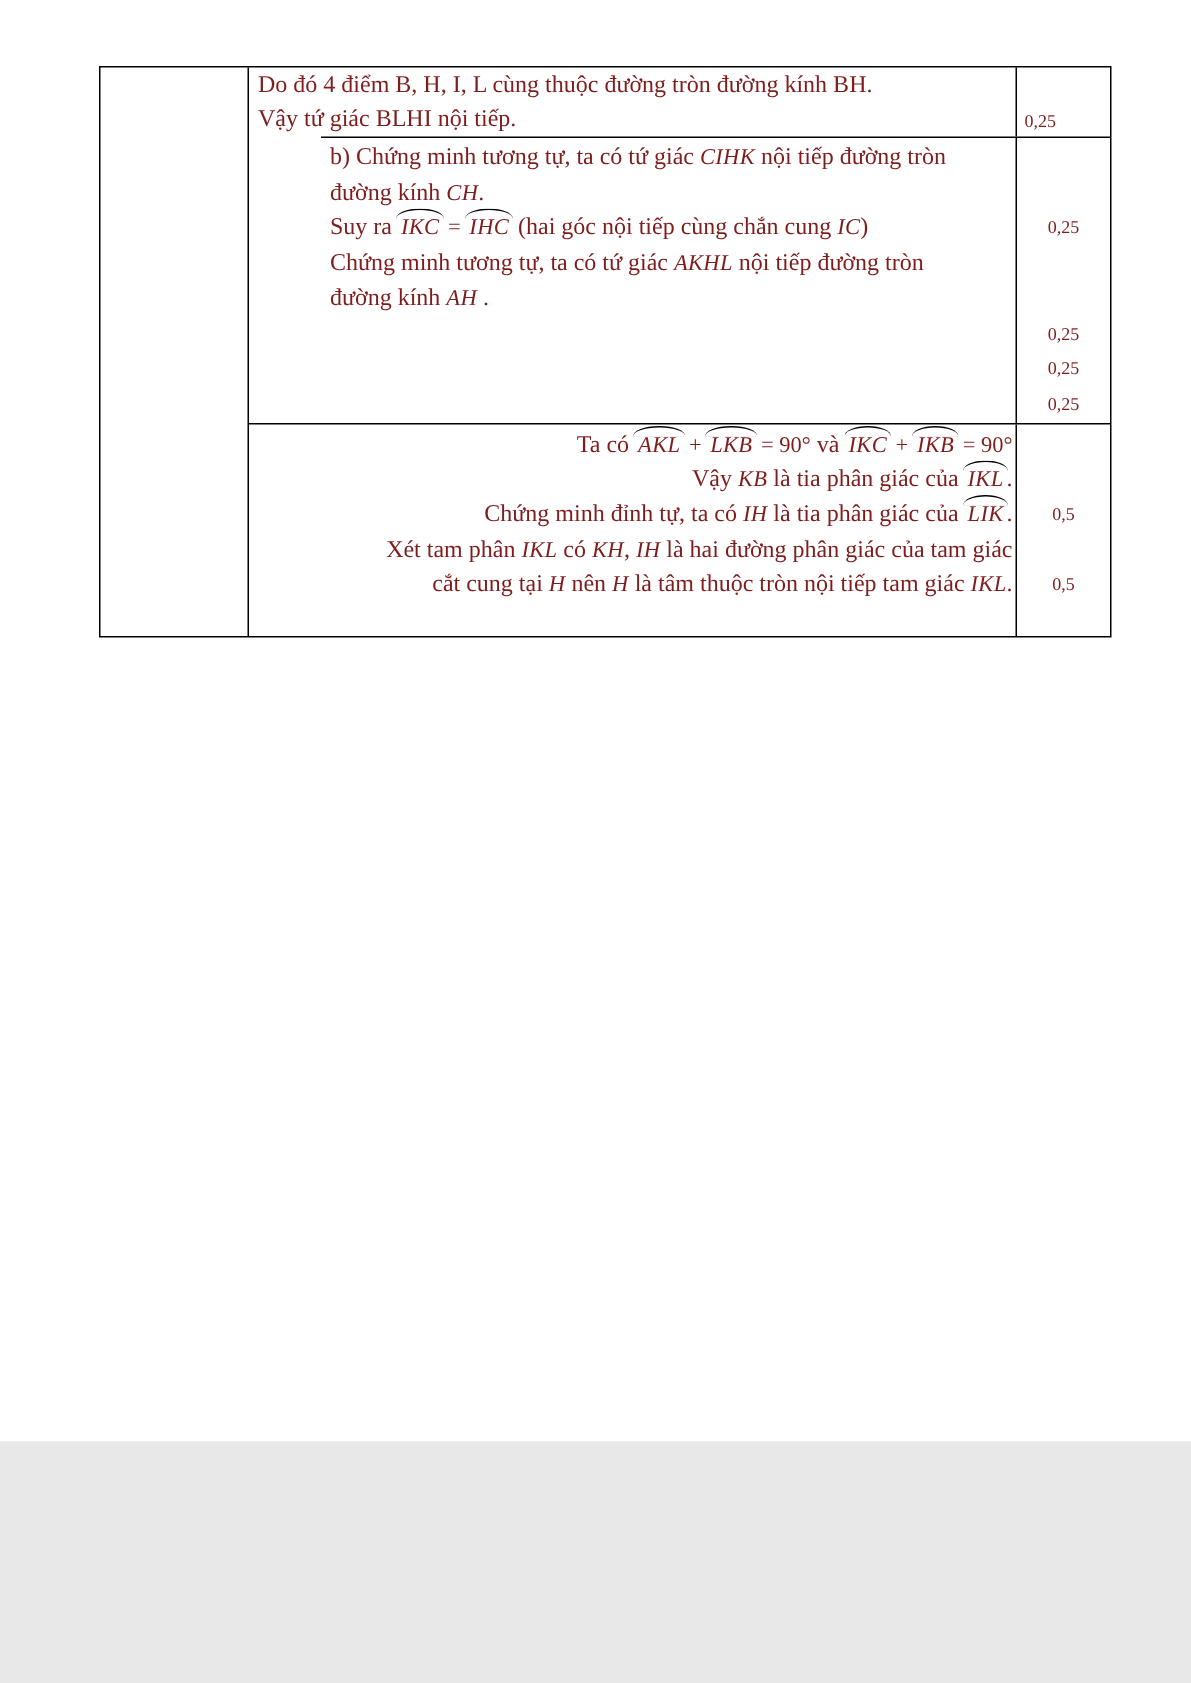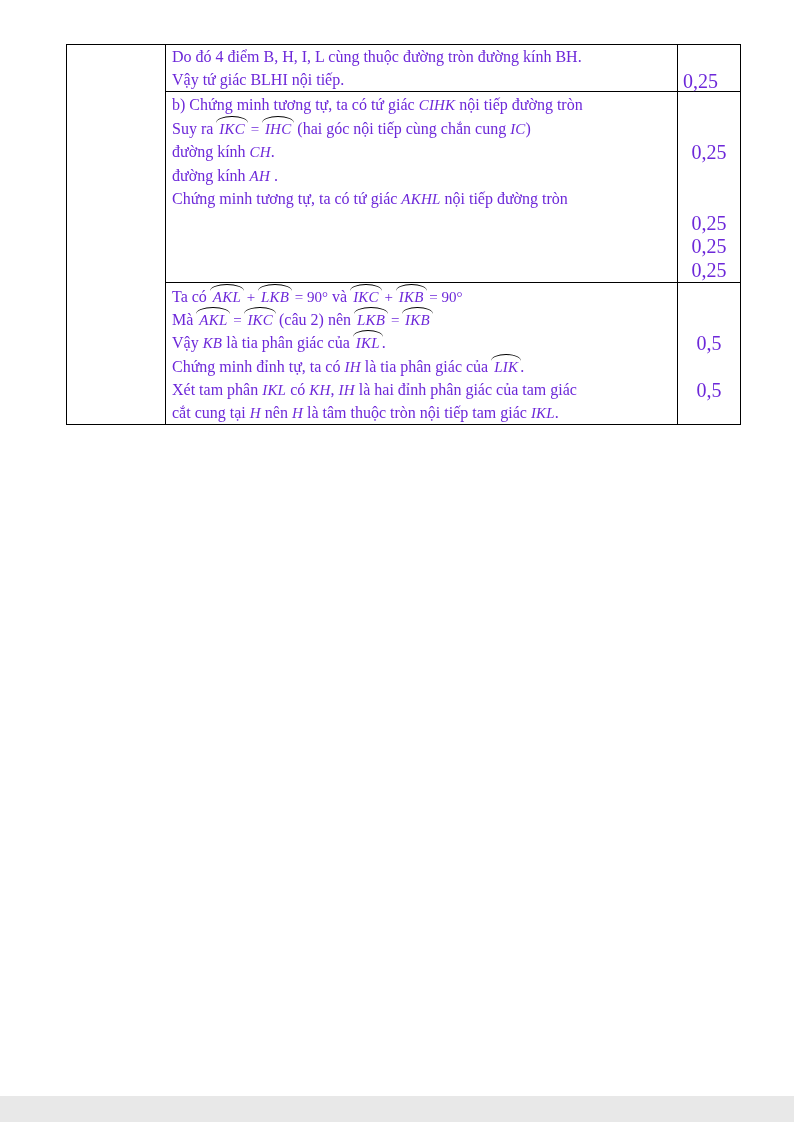--- a/index.html
+++ b/index.html
@@ -1,22 +1,22 @@
 <!DOCTYPE html>
 <html lang="vi"><head>
 <meta charset="utf-8">
 <style>
   html,body{margin:0;padding:0;background:#e8e8e8;}
   .page{
     position:relative;
-    width:794px;height:1096px;
+    width:794px;height:961px;
     margin:0 auto;
     background:#ffffff;
     font-family:"Liberation Serif", serif;
-    color:#6d28d9;
+    color:#7f1d1d;
     overflow:hidden;
   }
   .tbl{
     position:absolute;
     left:66px;top:44px;
     width:675px;
     box-sizing:border-box;
     border:1.5px solid #000;
     display:flex;
   }
@@ -28,31 +28,31 @@
   }
   .col-body{
     flex:1;
     display:flex;
     flex-direction:column;
     min-width:0;
   }
   .row{display:flex;box-sizing:border-box;}
   .row + .row{border-top:1.5px solid #000;}
   .row-1{height:46px;}
-  .row-2{height:191px;}
+  .row-2{height:191px;margin-left:48px;}
   .row-3{height:142px;}
   .cell-content{
     flex:1;
     min-width:0;
     position:relative;
     padding:1px 2px 0 6px;
     border-right:1.5px solid #000;
     box-sizing:border-box;
   }
-  .row-3 .cell-content{padding-top:2px;}
+  .row-3 .cell-content{padding-top:2px;text-align:right;}
   .cell-score{
     width:62px;
     flex:none;
     position:relative;
     box-sizing:border-box;
   }
   .line{
     white-space:nowrap;
     font-size:16px;
     height:24px;
@@ -79,21 +79,21 @@
     position:absolute;
     left:-1px;right:-1px;top:-2px;
     height:6px;
     border-top:1.4px solid #000;
     border-radius:50% 50% 0 0 / 100% 100% 0 0;
   }
   .score{
     position:absolute;
     left:50%;
     transform:translate(-50%,-50%);
-    font-size:20px;
+    font-size:12px;
     white-space:nowrap;
   }
   .score-left{
     left:5px;
     transform:translateY(-50%);
   }
 </style>
 </head>
 <body>
 
@@ -106,39 +106,38 @@
             <div class="line"><span class="seg seg-plain">Do đó 4 điểm B, H, I, L cùng thuộc đường tròn đường kính BH.</span></div>
             <div class="line"><span class="seg seg-plain">Vậy tứ giác BLHI nội tiếp.</span></div>
           </div>
         <div class="cell-score">
             <div class="score score-left" style="top: 35.5px;">0,25</div>
           </div>
       </div>
       <div class="row row-2">
         <div class="cell-content">
             <div class="line"><span class="seg seg-plain">b) Chứng minh tương tự, ta có tứ giác </span><span class="seg seg-math">CIHK</span><span class="seg seg-plain"> nội tiếp đường tròn</span></div>
+            <div class="line"><span class="seg seg-plain">đường kính </span><span class="seg seg-math">CH</span><span class="seg seg-plain">.</span></div>
             <div class="line"><span class="seg seg-plain">Suy ra </span><span class="seg seg-arc">IKC</span><span class="seg seg-op"> = </span><span class="seg seg-arc">IHC</span><span class="seg seg-plain"> (hai góc nội tiếp cùng chắn cung </span><span class="seg seg-math">IC</span><span class="seg seg-plain">)</span></div>
-            <div class="line"><span class="seg seg-plain">đường kính </span><span class="seg seg-math">CH</span><span class="seg seg-plain">.</span></div>
+            <div class="line"><span class="seg seg-plain">Chứng minh tương tự, ta có tứ giác </span><span class="seg seg-math">AKHL</span><span class="seg seg-plain"> nội tiếp đường tròn</span></div>
             <div class="line"><span class="seg seg-plain">đường kính </span><span class="seg seg-math">AH</span><span class="seg seg-plain"> .</span></div>
-            <div class="line"><span class="seg seg-plain">Chứng minh tương tự, ta có tứ giác </span><span class="seg seg-math">AKHL</span><span class="seg seg-plain"> nội tiếp đường tròn</span></div>
           </div>
         <div class="cell-score">
             <div class="score" style="top: 60px;">0,25</div>
             <div class="score" style="top: 131px;">0,25</div>
             <div class="score" style="top: 154px;">0,25</div>
             <div class="score" style="top: 178px;">0,25</div>
           </div>
       </div>
       <div class="row row-3">
         <div class="cell-content">
             <div class="line"><span class="seg seg-plain">Ta có </span><span class="seg seg-arc">AKL</span><span class="seg seg-op"> + </span><span class="seg seg-arc">LKB</span><span class="seg seg-op"> = 90°</span><span class="seg seg-plain"> và </span><span class="seg seg-arc">IKC</span><span class="seg seg-op"> + </span><span class="seg seg-arc">IKB</span><span class="seg seg-op"> = 90°</span></div>
-            <div class="line"><span class="seg seg-plain">Mà </span><span class="seg seg-arc">AKL</span><span class="seg seg-op"> = </span><span class="seg seg-arc">IKC</span><span class="seg seg-plain"> (câu 2) nên </span><span class="seg seg-arc">LKB</span><span class="seg seg-op"> = </span><span class="seg seg-arc">IKB</span></div>
             <div class="line"><span class="seg seg-plain">Vậy </span><span class="seg seg-math">KB</span><span class="seg seg-plain"> là tia phân giác của </span><span class="seg seg-arc">IKL</span><span class="seg seg-plain">.</span></div>
             <div class="line"><span class="seg seg-plain">Chứng minh đỉnh tự, ta có </span><span class="seg seg-math">IH</span><span class="seg seg-plain"> là tia phân giác của </span><span class="seg seg-arc">LIK</span><span class="seg seg-plain">.</span></div>
-            <div class="line"><span class="seg seg-plain">Xét tam phân </span><span class="seg seg-math">IKL</span><span class="seg seg-plain"> có </span><span class="seg seg-math">KH</span><span class="seg seg-plain">, </span><span class="seg seg-math">IH</span><span class="seg seg-plain"> là hai đỉnh phân giác của tam giác</span></div>
+            <div class="line"><span class="seg seg-plain">Xét tam phân </span><span class="seg seg-math">IKL</span><span class="seg seg-plain"> có </span><span class="seg seg-math">KH</span><span class="seg seg-plain">, </span><span class="seg seg-math">IH</span><span class="seg seg-plain"> là hai đường phân giác của tam giác</span></div>
             <div class="line"><span class="seg seg-plain">cắt cung tại </span><span class="seg seg-math">H</span><span class="seg seg-plain"> nên </span><span class="seg seg-math">H</span><span class="seg seg-plain"> là tâm thuộc tròn nội tiếp tam giác </span><span class="seg seg-math">IKL</span><span class="seg seg-plain">.</span></div>
           </div>
         <div class="cell-score">
             <div class="score" style="top: 59.5px;">0,5</div>
             <div class="score" style="top: 106.5px;">0,5</div>
           </div>
       </div>
     </div>
   </div>
 </div>

